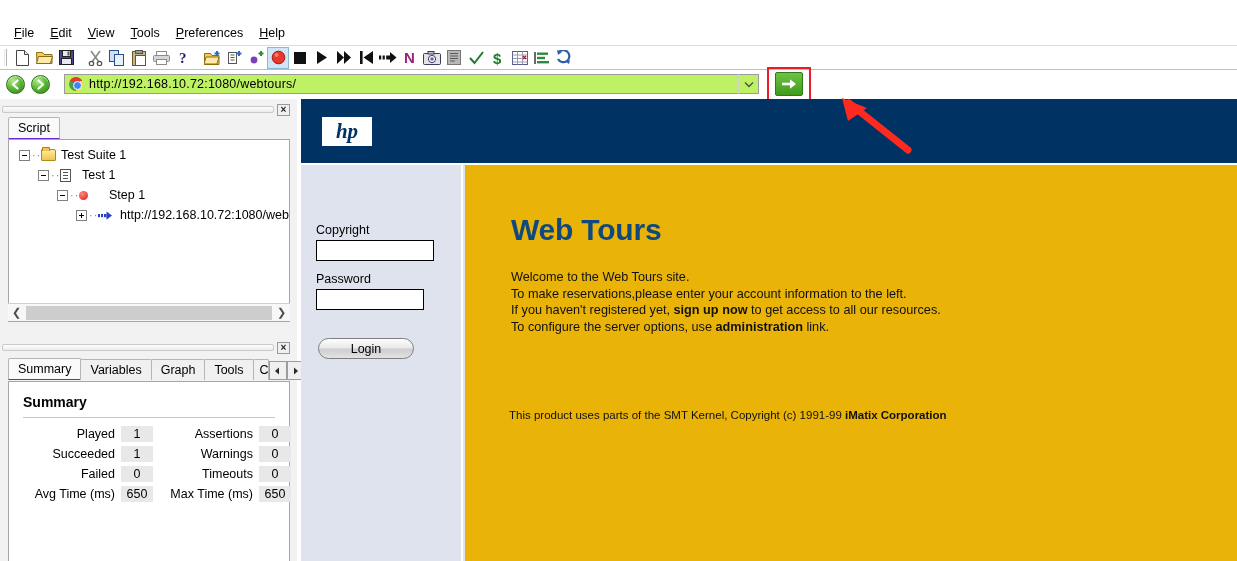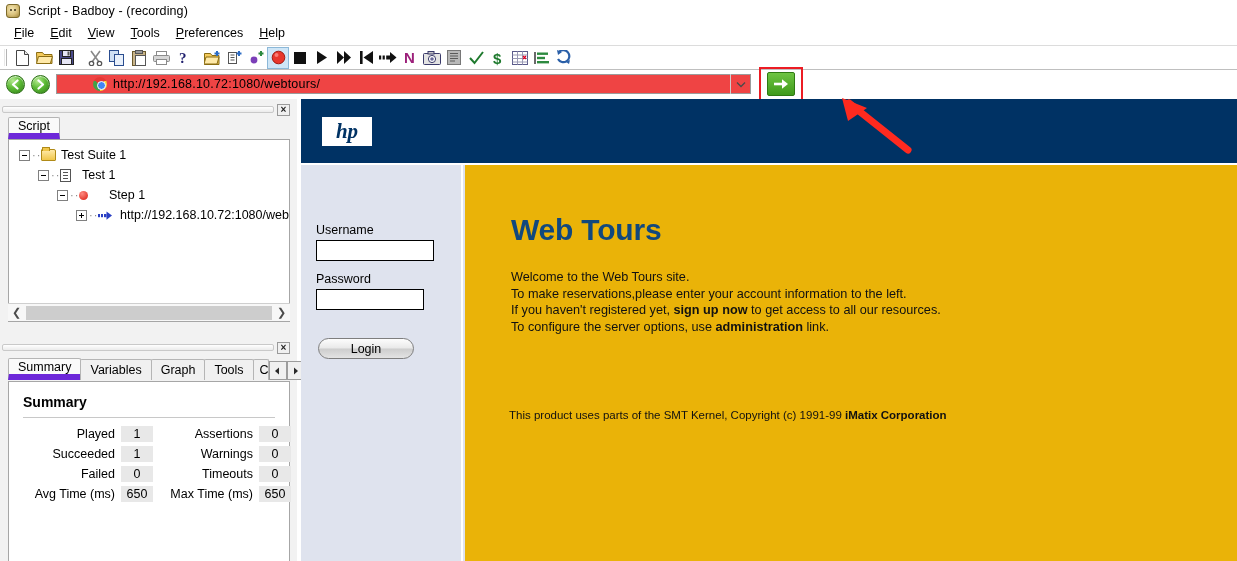--- a/index.html
+++ b/index.html
@@ -88,26 +88,26 @@
   .nav-circle {
     width: 19px; height: 19px; border-radius: 50%;
     margin-right: 6px;
     display: flex; align-items: center; justify-content: center;
     background: radial-gradient(circle at 35% 28%, #b6eb91 0%, #5dbb35 45%, #2d7d16 100%);
     border: 1px solid #2b6f14;
     box-shadow: inset 0 1px 1px rgba(255,255,255,.7);
   }
   .nav-circle svg { display: block; }
   .url-box {
+    margin-left: 8px;
     width: 695px; height: 20px;
     border: 1px solid #9b9b9b;
-    background: #ef4444;
+    background: #bef264;
     display: flex; align-items: center;
     position: relative;
-    padding-left: 32px;
   }
   .chrome-ico {
     width: 14px; height: 14px; margin-left: 4px; margin-right: 6px;
     border-radius: 50%;
     background:
       conic-gradient(from -60deg, #e53935 0deg 120deg, #fdd835 120deg 240deg, #43a047 240deg 360deg);
     position: relative;
     flex: none;
   }
   .chrome-ico::after {
@@ -169,21 +169,21 @@
     height: 21px; padding: 0 9px;
     font-size: 12.5px; color: #000;
     background: #f0f0f0;
     border: 1px solid #b5b5b5; border-bottom: none;
     border-radius: 2px 2px 0 0;
     display: flex; align-items: center;
     margin-right: -1px;
   }
   .tab.active {
     background: #fafafa; height: 22px;
-    border-bottom: 6px solid #6d28d9;
+    border-bottom: 1px solid #6d28d9;
   }
   .tab.clipped { overflow: hidden; }
   .tab-scroll {
     display: flex; margin-left: 1px;
   }
   .tab-arrow {
     width: 18px; height: 19px;
     border: 1px solid #9c9c9c; background: #f0f0f0;
     display: flex; align-items: center; justify-content: center;
   }
@@ -373,24 +373,20 @@
     letter-spacing: 1px;
     white-space: nowrap;
     font-family: "DejaVu Sans", sans-serif;
   }
 </style>
 </head>
 <body>
 
 <div id="app">
 
-  <div class="titlebar">
-    <div class="app-icon"></div>
-    <div class="title-text">Script - Badboy - (recording)</div>
-  </div>
 
   <div class="menubar">
     <div class="menu-item"><u>F</u>ile</div>
     <div class="menu-item"><u>E</u>dit</div>
     <div class="menu-item"><u>V</u>iew</div>
     <div class="menu-item"><u>T</u>ools</div>
     <div class="menu-item"><u>P</u>references</div>
     <div class="menu-item"><u>H</u>elp</div>
   </div>
 
@@ -716,21 +712,21 @@
     <div class="hp-header">
       <div class="hp-logo">
         <div class="hp-logo-inner">hp</div>
       </div>
     </div>
 
     <div class="page-body">
 
       <div class="left-col">
         <div style="height:58px;"></div>
-        <div class="field-label">Username</div>
+        <div class="field-label">Copyright</div>
         <input class="txt-input" type="text" style="">
         <div class="field-label" style="margin-top:11px;">Password</div>
         <input class="txt-input pw" type="password" style="">
         <div class="login-btn">Login</div>
       </div>
 
       <div class="right-col">
         <div class="wt-heading">Web Tours</div>
         <div class="wt-para">
           <div>Welcome to the Web Tours site.</div>

